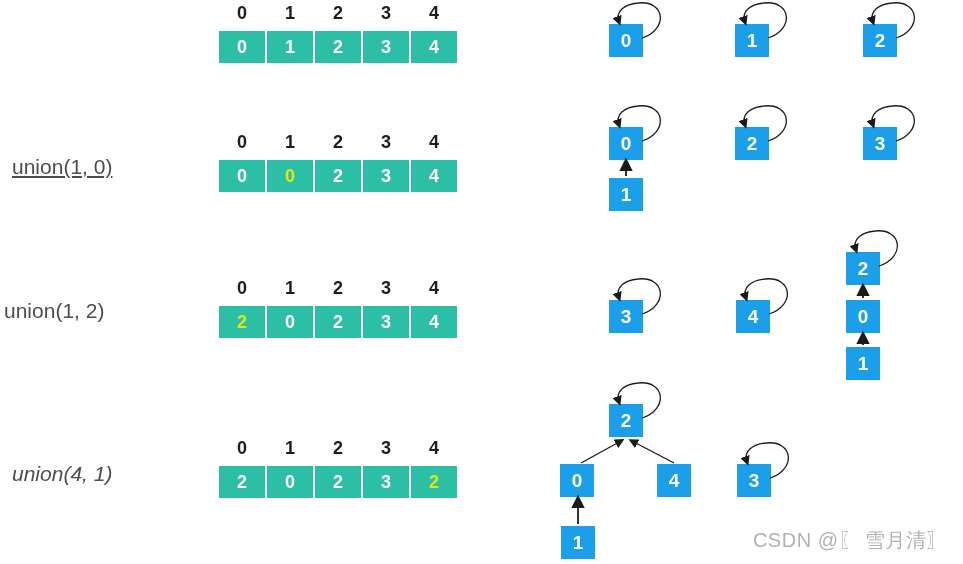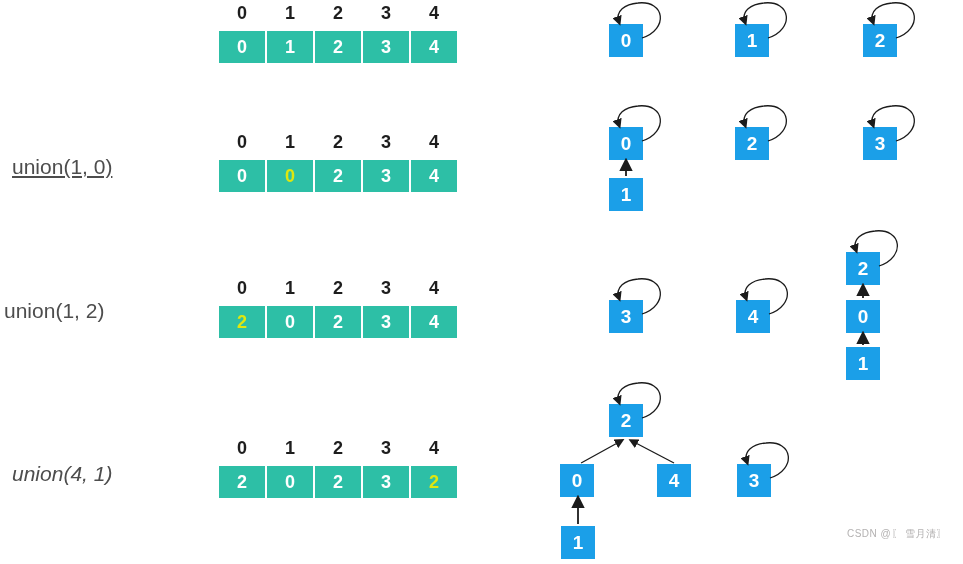--- a/index.html
+++ b/index.html
@@ -55,21 +55,21 @@
     justify-content: center;
     color: #ffffff;
     font-size: 19px;
     font-weight: 600;
     z-index: 2;
   }
   .watermark {
     position: absolute;
     right: 16px;
     top: 527px;
-    font-size: 10px;
+    font-size: 20px;
     letter-spacing: 0.5px;
     color: #b3b1b1;
     white-space: nowrap;
   }
 </style>
 </head>
 <body>
 
 <div class="canvas" id="canvas">
   <svg id="arrow-layer" width="963" height="564" viewBox="0 0 963 564">

